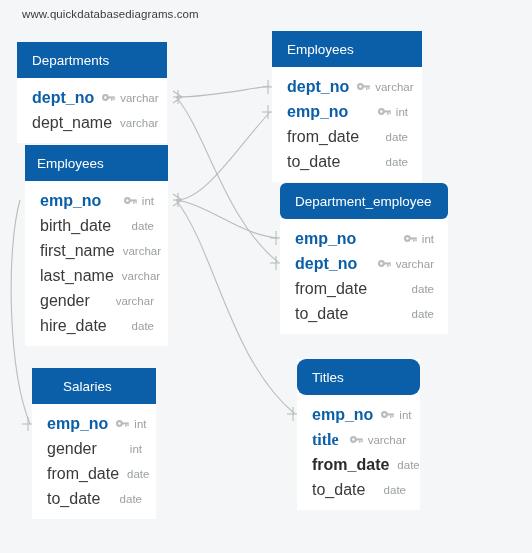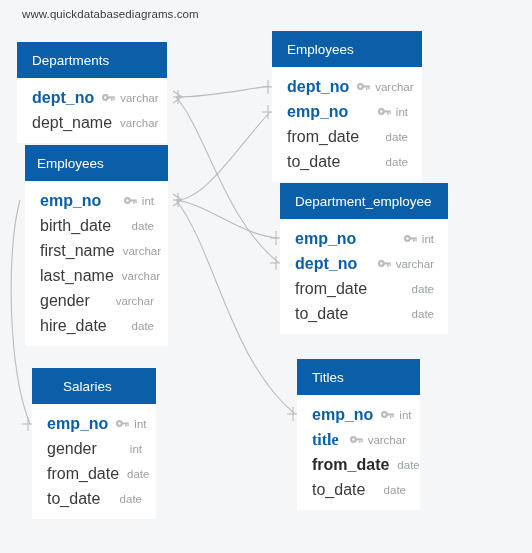--- a/index.html
+++ b/index.html
@@ -239,21 +239,21 @@
             <span class="ftype" style="color: rgb(154, 160, 164);">date</span>
           </div>
           <div class="row">
             <span class="fname">to_date</span>
             <span class="spacer"></span>
             <span class="ftype" style="color: rgb(154, 160, 164);">date</span>
           </div>
         </div>
       </div>
       <div class="table" style="left: 280px; top: 183px; width: 168px;">
-        <div class="tbl-header" style="background: rgb(10, 95, 168);">Department_employee</div>
+        <div class="tbl-header" style="background: rgb(10, 95, 168); border-radius: 6px;">Department_employee</div>
         <div class="tbl-body">
           <div class="row">
             <span class="fname pk" style="color: rgb(10, 95, 168);">emp_no</span>
             <span class="spacer"></span>
             <span class="keyicon">
               <svg width="13" height="11" viewBox="0 0 13 11">
                 <circle cx="3.4" cy="5.5" r="3.4" fill="#b8bcbf"></circle>
                 <circle cx="3.4" cy="5.5" r="1.25" fill="#ffffff"></circle>
                 <rect x="5.6" y="4.4" width="7.2" height="2.1" fill="#b8bcbf"></rect>
                 <rect x="9.0" y="6.5" width="1.5" height="2.3" fill="#b8bcbf"></rect>
@@ -316,21 +316,21 @@
             <span class="ftype" style="color: rgb(154, 160, 164);">date</span>
           </div>
           <div class="row">
             <span class="fname">to_date</span>
             <span class="spacer"></span>
             <span class="ftype" style="color: rgb(154, 160, 164);">date</span>
           </div>
         </div>
       </div>
       <div class="table" style="left: 297px; top: 359px; width: 123px;">
-        <div class="tbl-header" style="background: rgb(10, 95, 168);">Titles</div>
+        <div class="tbl-header" style="background: rgb(10, 95, 168); border-radius: 9px;">Titles</div>
         <div class="tbl-body">
           <div class="row">
             <span class="fname pk" style="color: rgb(10, 95, 168);">emp_no</span>
             <span class="spacer"></span>
             <span class="keyicon">
               <svg width="13" height="11" viewBox="0 0 13 11">
                 <circle cx="3.4" cy="5.5" r="3.4" fill="#b8bcbf"></circle>
                 <circle cx="3.4" cy="5.5" r="1.25" fill="#ffffff"></circle>
                 <rect x="5.6" y="4.4" width="7.2" height="2.1" fill="#b8bcbf"></rect>
                 <rect x="9.0" y="6.5" width="1.5" height="2.3" fill="#b8bcbf"></rect>

